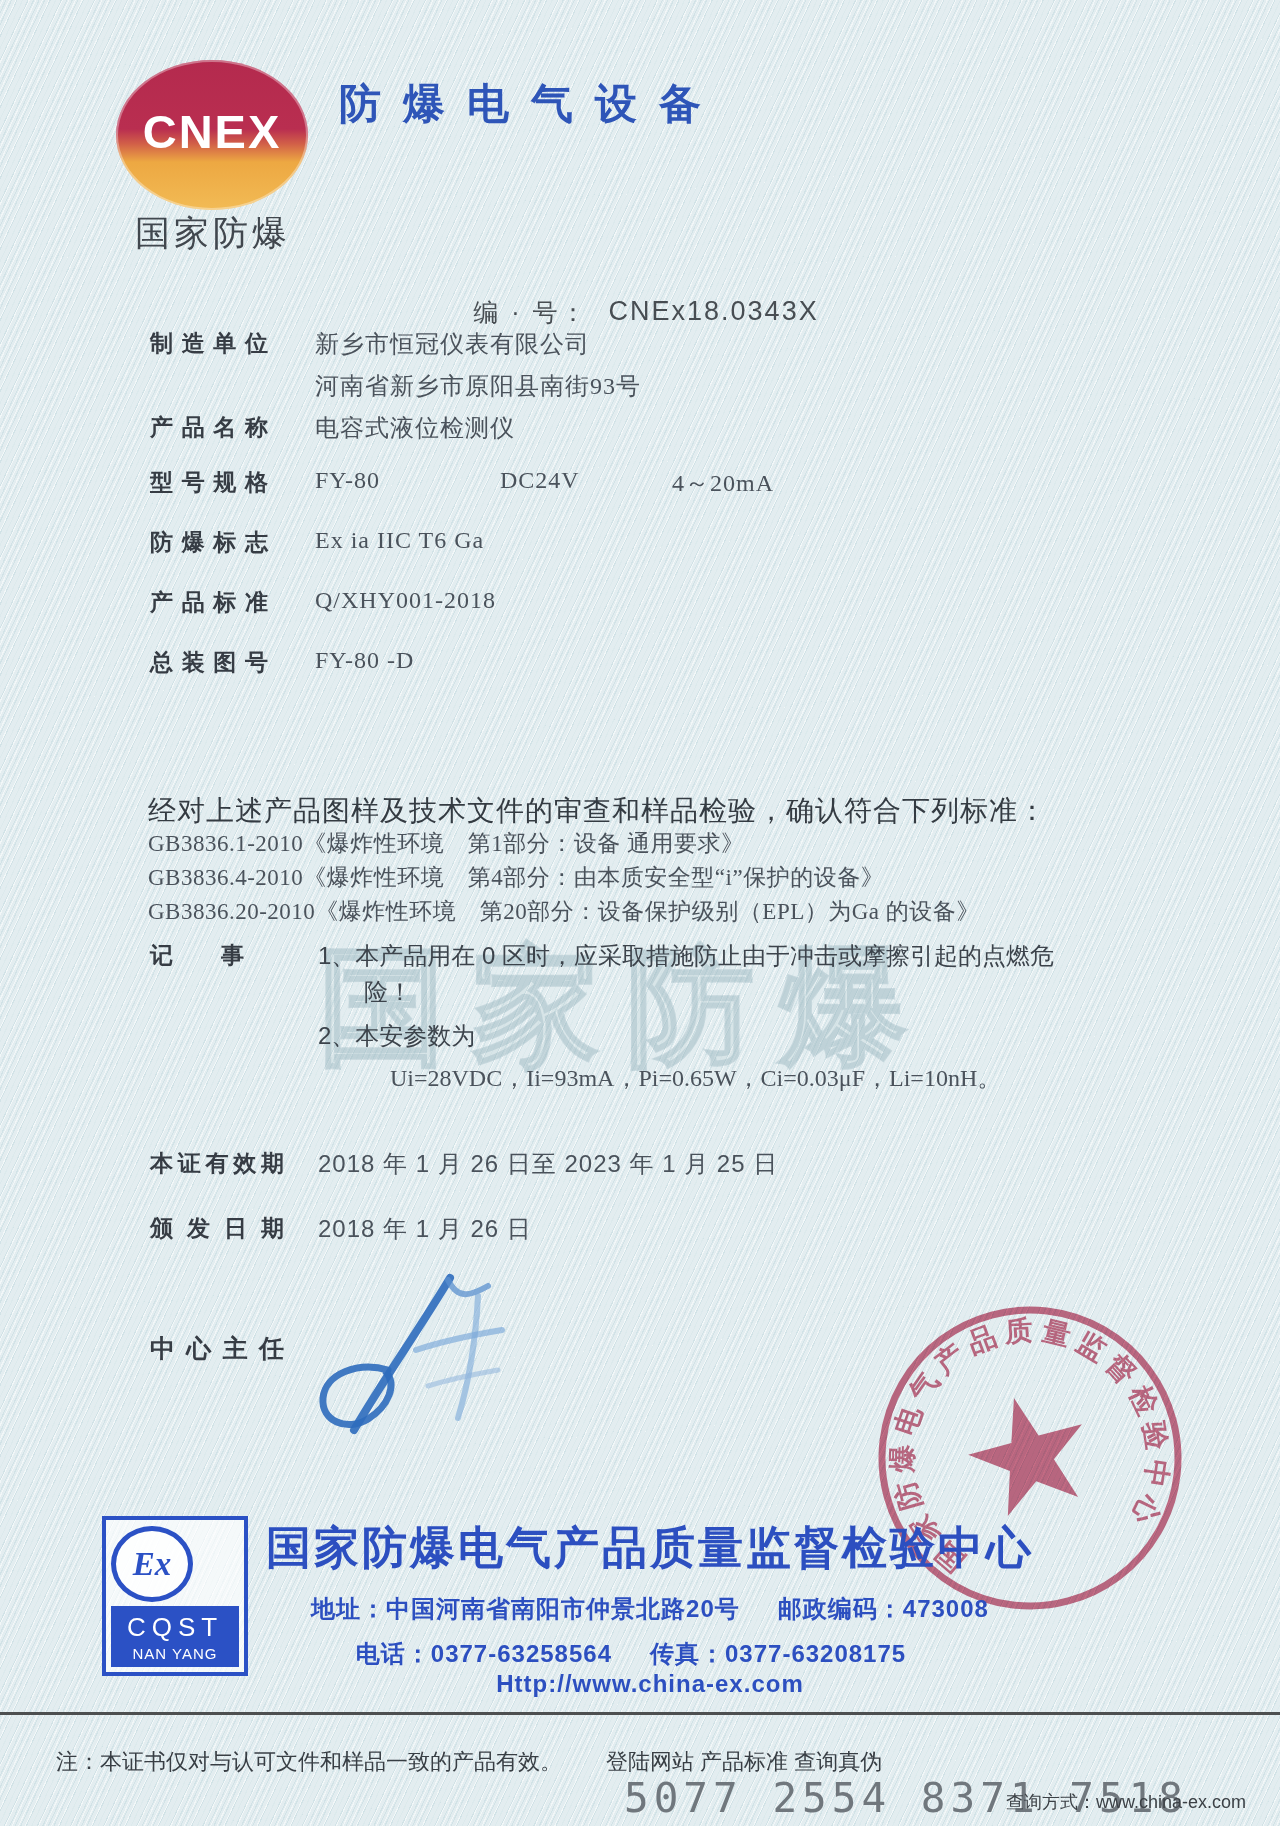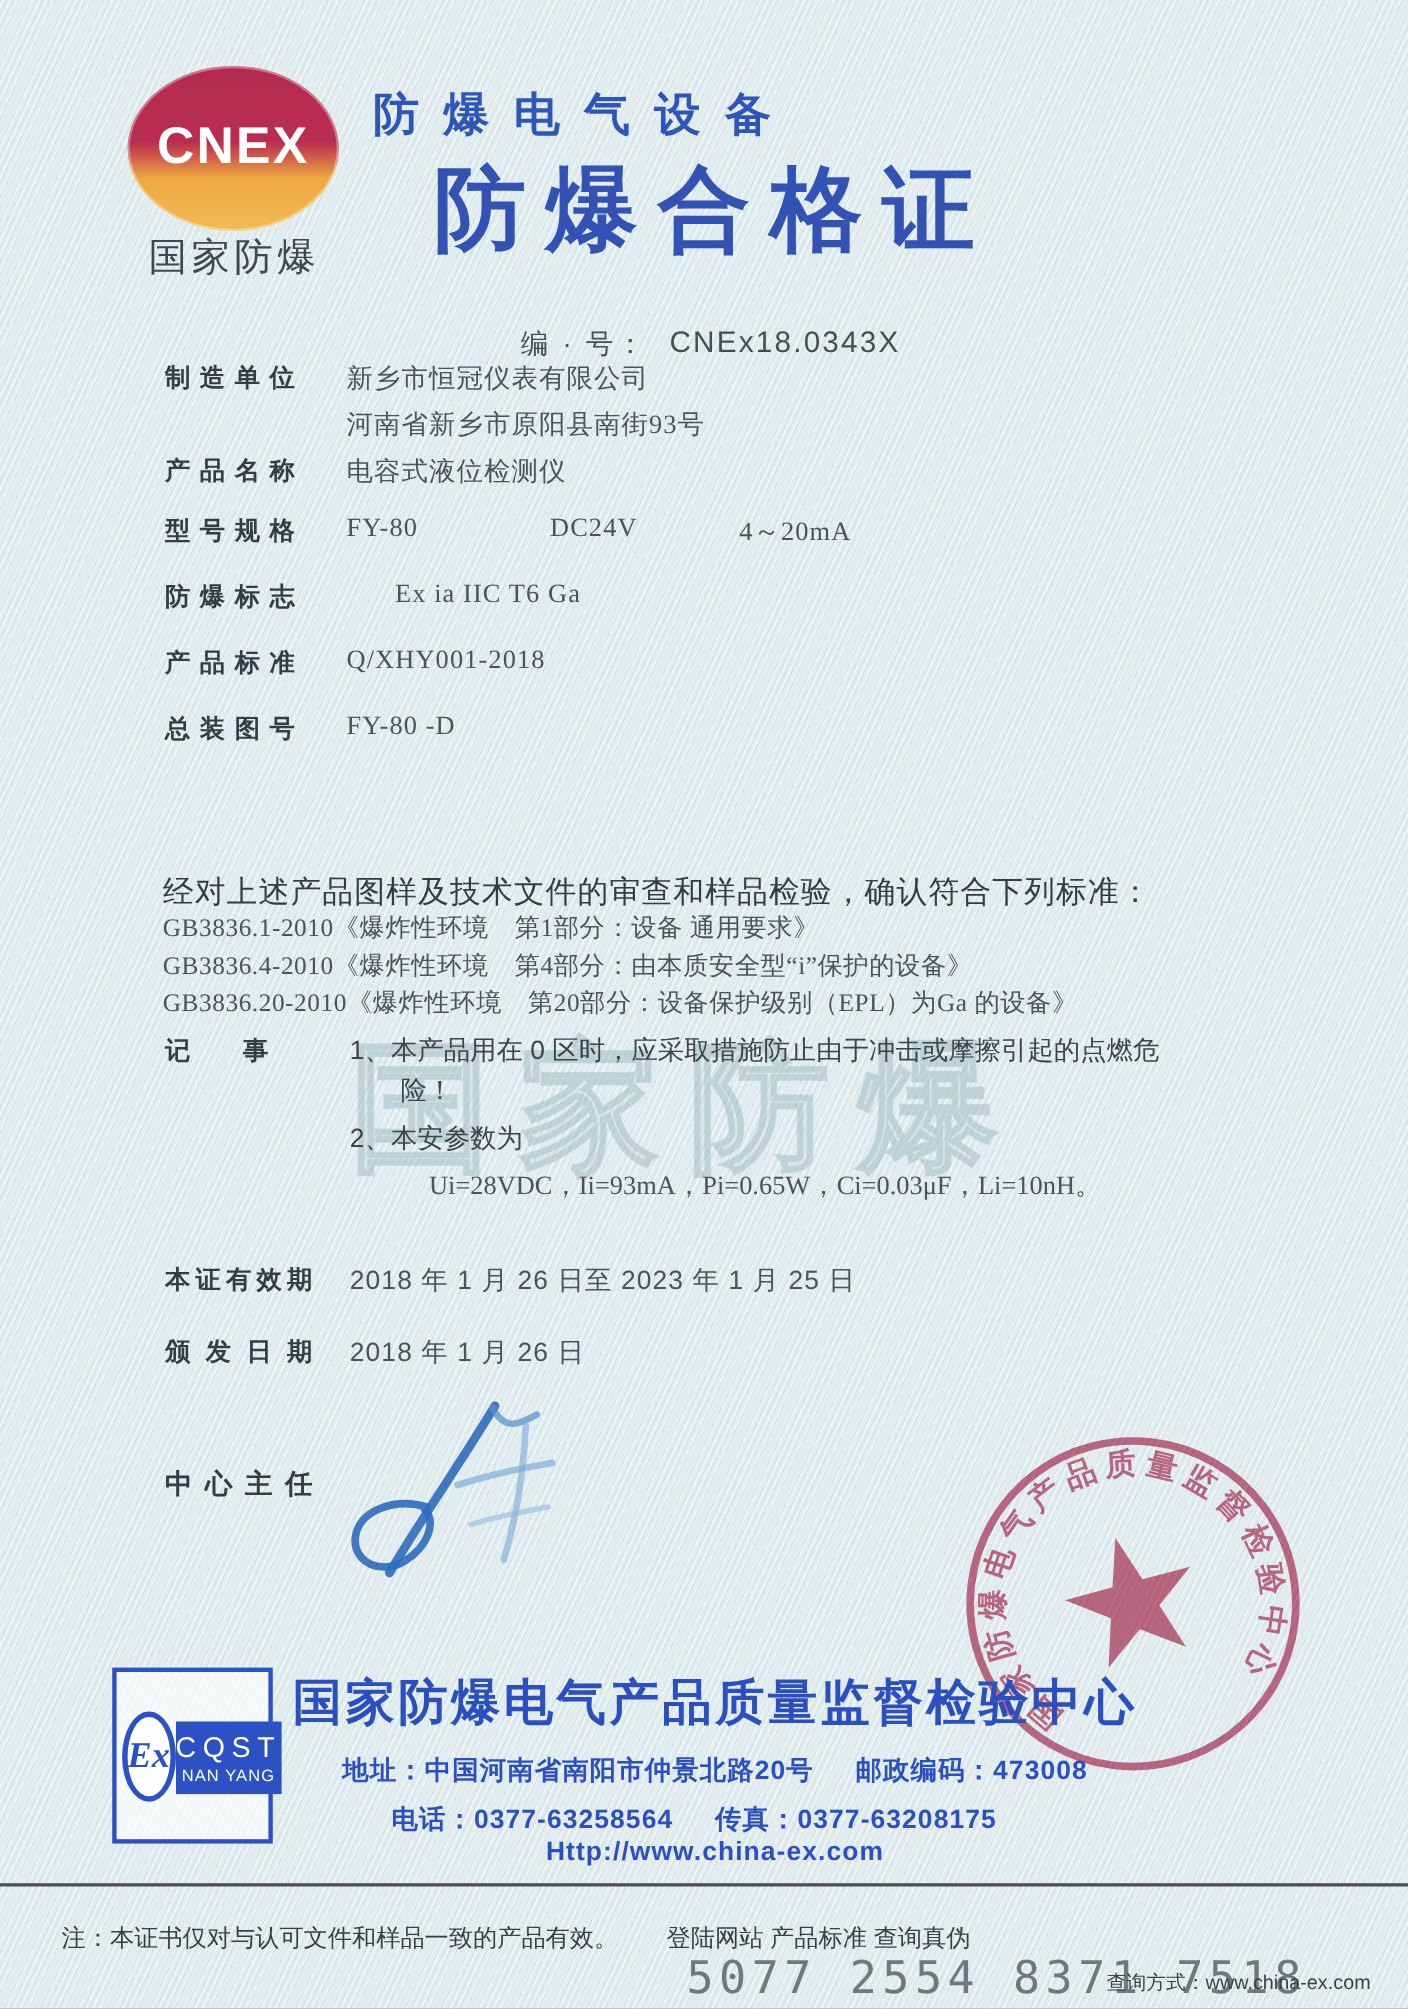--- a/index.html
+++ b/index.html
@@ -40,21 +40,21 @@
   
   .notes-items{left:318px;top:938px;width:748px;font-size:24px;color:#3c434b;line-height:1.5;}
   .hang{padding-left:46px;text-indent:-46px;}
   .note-params{margin-left:72px;margin-top:6px;font-family:"Liberation Serif",serif;color:#4a525b;}
   
   .org-name{left:250px;top:1518px;width:800px;text-align:center;font-size:45px;font-weight:bold;color:#2c4fc0;letter-spacing:3px;}
   .org-line{left:250px;width:800px;text-align:center;font-size:24px;font-weight:bold;color:#2c4fc0;letter-spacing:1px;}
   .org-line .gap{display:inline-block;width:38px;}
   .badge{
     left:102px;top:1516px;width:146px;height:160px;border:4px solid #2b51c5;background:rgba(255,255,255,.65);
-    box-sizing:border-box;padding:5px;display:flex;flex-direction:row;align-items:center;
+    box-sizing:border-box;padding:5px;display:flex;flex-direction:column;align-items:flex-start;
   }
   .badge-circle{
     width:72px;height:72px;border:5px solid #2b51c5;border-radius:50%;display:flex;align-items:center;justify-content:center;
     background:rgba(255,255,255,.8);margin-top:1px;
   }
   .badge-circle span{font-size:33px;font-weight:bold;font-style:italic;color:#2b51c5;font-family:"Liberation Serif",serif;}
   .badge-box{margin-top:4px;width:128px;height:66px;background:#2b51c5;color:#fff;display:flex;flex-direction:column;align-items:center;justify-content:center;}
   .badge-box .l1{font-size:26px;letter-spacing:6px;font-weight:500;}
   .badge-box .l2{font-size:15px;letter-spacing:1px;margin-top:2px;}
   .divider{left:0;top:1712px;width:1280px;height:3px;background:#4d4f50;}
@@ -74,42 +74,41 @@
 </head>
 <body>
 
 <div class="page">
 
   <div class="abs cnex-oval">
     <span>CNEX</span>
   </div>
   <div class="abs logo-caption">国家防爆</div>
   <div class="abs doc-type">防爆电气设备</div>
-  <div class="abs main-title">防爆合格证</div>
   <div class="abs cert-no-row">
     <span class="cert-no-label">编 · 号：</span>
     <span class="cert-no-value">CNEx18.0343X</span>
   </div>
 
   <div class="abs watermark">国家防爆</div>
 
   <span class="abs flabel" style="top:328px;">制造单位</span>
   <span class="abs fvalue" style="top:328px;">新乡市恒冠仪表有限公司</span>
   <span class="abs fvalue" style="top:370px;">河南省新乡市原阳县南街93号</span>
 
   <span class="abs flabel" style="top:412px;">产品名称</span>
   <span class="abs fvalue" style="top:412px;">电容式液位检测仪</span>
 
   <span class="abs flabel" style="top:467px;">型号规格</span>
   <span class="abs fvalue" style="top:467px;left:315px;">FY-80</span>
   <span class="abs fvalue" style="top:467px;left:500px;">DC24V</span>
   <span class="abs fvalue" style="top:467px;left:672px;">4～20mA</span>
 
   <span class="abs flabel" style="top:527px;">防爆标志</span>
-  <span class="abs fvalue" style="top:527px;margin-left:44px;">Ex ia IIC T6 Ga</span>
+  <span class="abs fvalue" style="top:527px;">Ex ia IIC T6 Ga</span>
 
   <span class="abs flabel" style="top:587px;">产品标准</span>
   <span class="abs fvalue" style="top:587px;">Q/XHY001-2018</span>
 
   <span class="abs flabel" style="top:647px;">总装图号</span>
   <span class="abs fvalue" style="top:647px;">FY-80 -D</span>
 
   <div class="abs conf-intro">经对上述产品图样及技术文件的审查和样品检验，确认符合下列标准：</div>
   <div class="abs conf-std" style="top:828px;">GB3836.1-2010《爆炸性环境　第1部分：设备 通用要求》</div>
   <div class="abs conf-std" style="top:862px;">GB3836.4-2010《爆炸性环境　第4部分：由本质安全型“i”保护的设备》</div>

